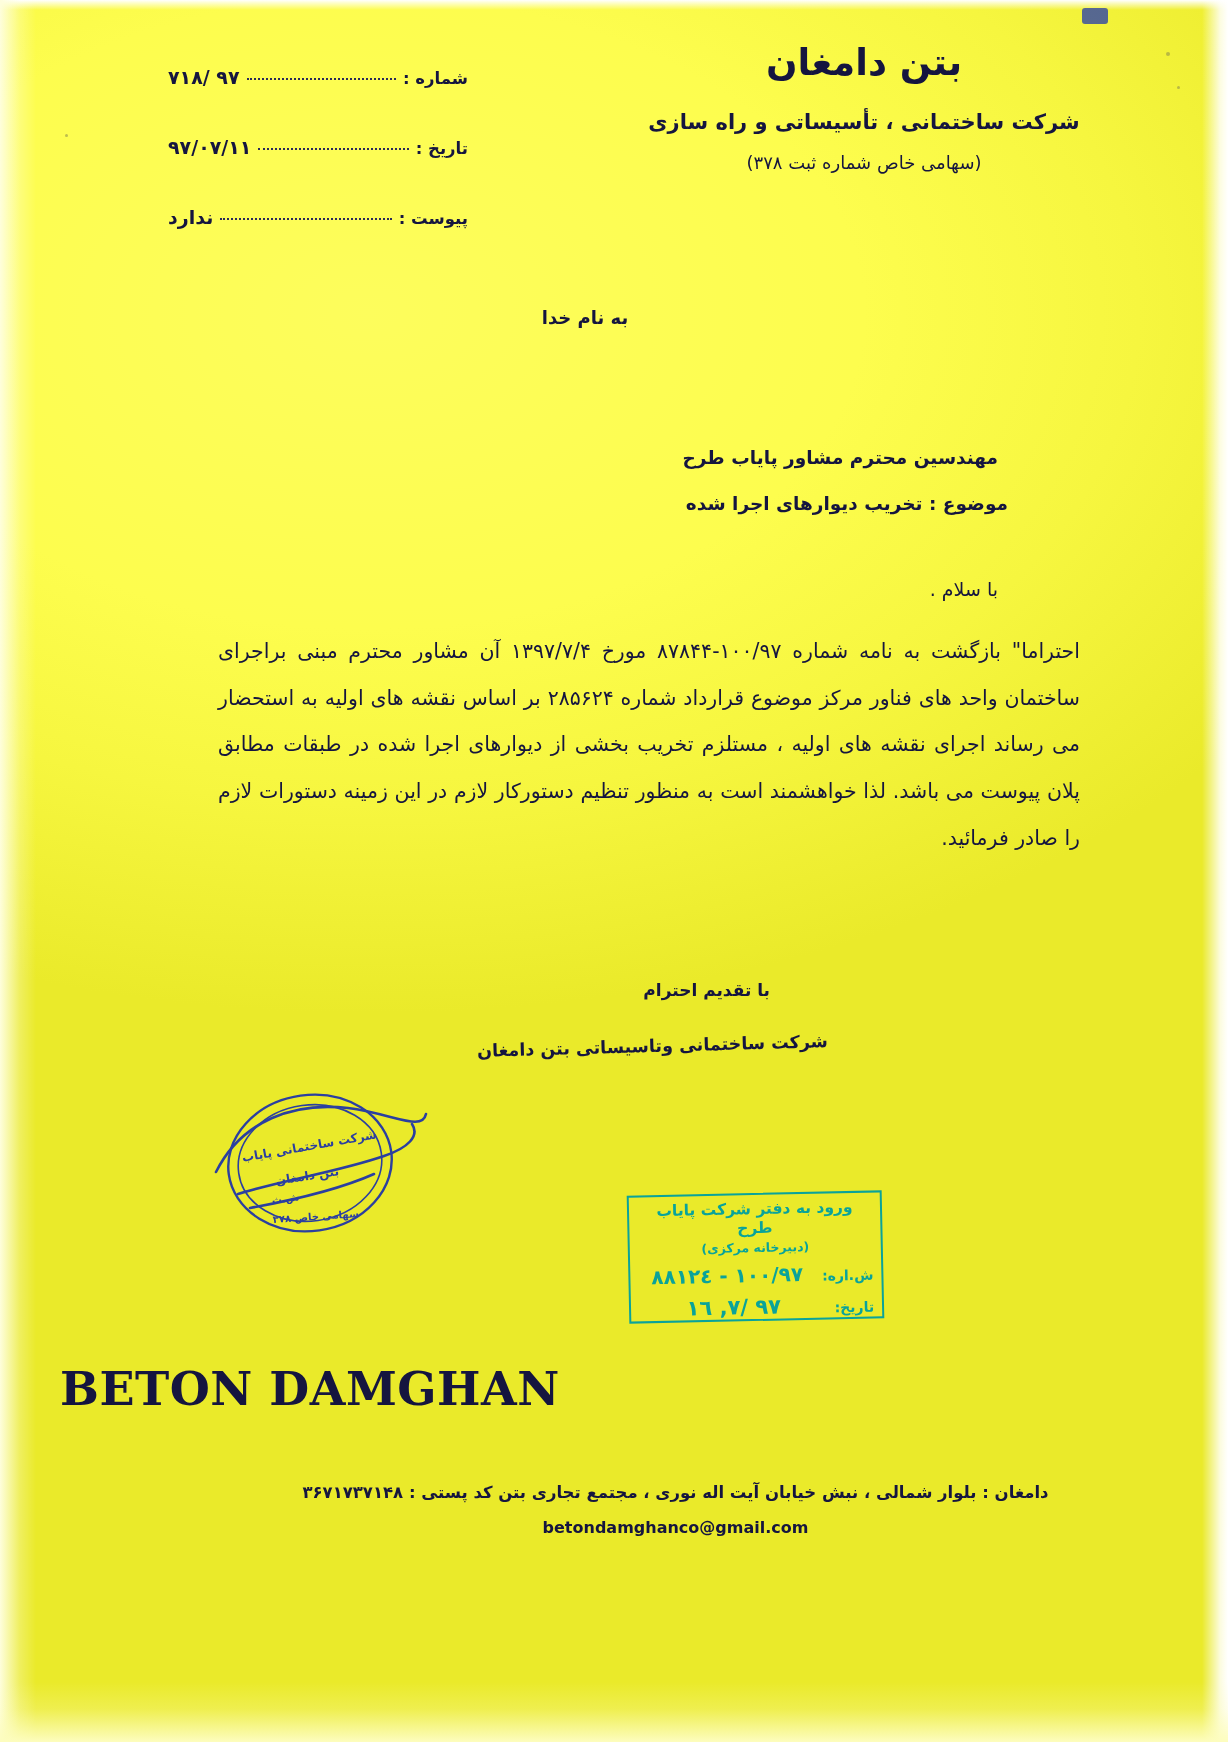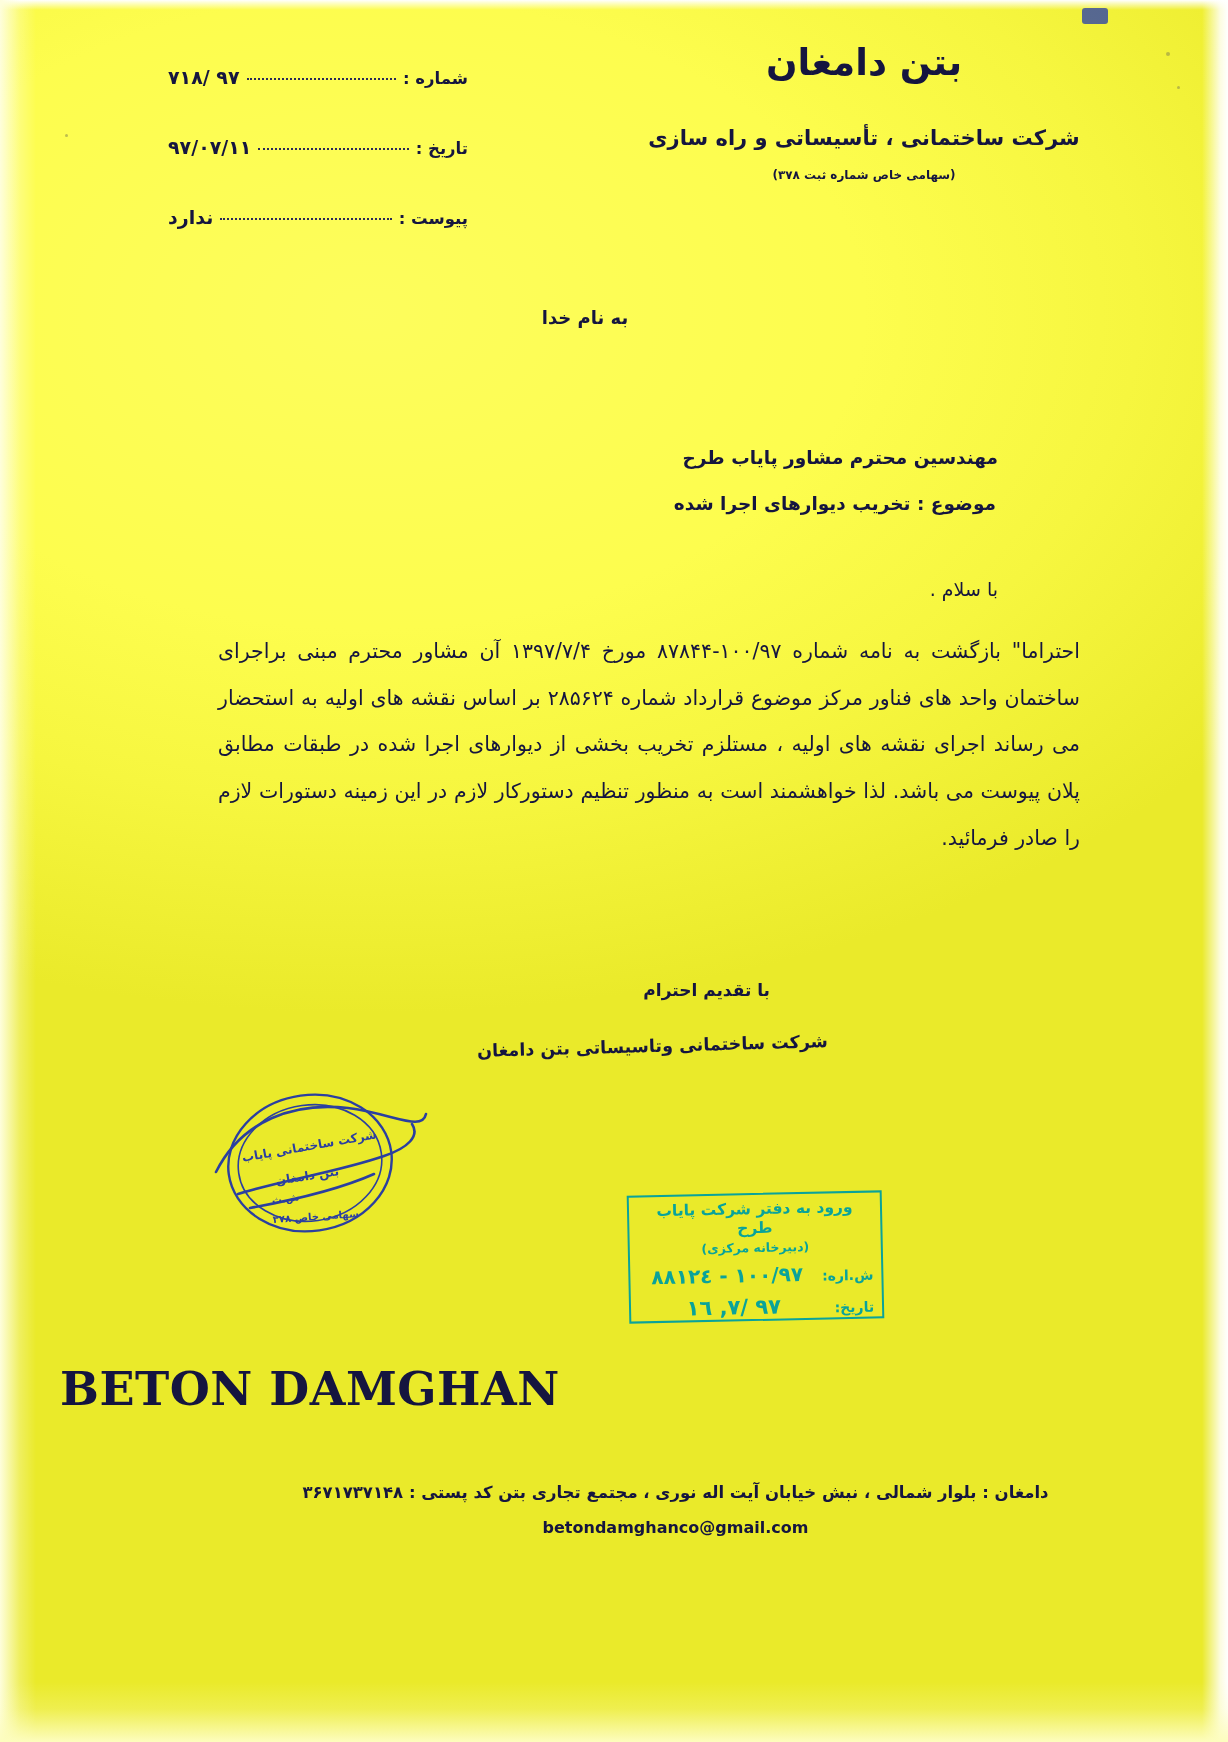--- a/index.html
+++ b/index.html
@@ -57,29 +57,29 @@
     color: #17174a;
   }
   .company-name {
     font-size: 37px;
     font-weight: bold;
     letter-spacing: 0px;
     color: #15153f;
     line-height: 1.25;
   }
   .company-sub {
-    margin-top: 40px;
+    margin-top: 24px;
     font-size: 21px;
     font-weight: bold;
     color: #15153f;
   }
   .company-reg {
     margin-top: 18px;
-    font-size: 12px;
-    font-weight: bold;
+    font-size: 18px;
+    font-weight: normal;
     color: #15153f;
   }
 
   .meta {
     position: absolute;
     top: 40px;
     right: 760px;
     width: 300px;
     color: #15153f;
     font-size: 16.5px;
@@ -129,21 +129,21 @@
     top: 448px;
     right: 230px;
     font-size: 18.5px;
     font-weight: bold;
     color: #15153f;
     line-height: 1.1;
   }
   .subject {
     position: absolute;
     top: 493px;
-    right: 232px;
+    right: 220px;
     font-size: 18.5px;
     font-weight: bold;
     color: #15153f;
   }
   .salam {
     position: absolute;
     top: 578px;
     right: 230px;
     font-size: 19px;
     color: #15153f;

